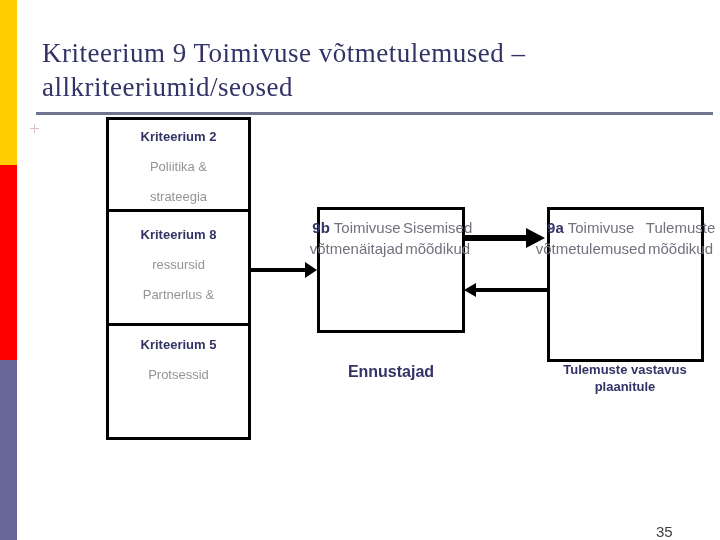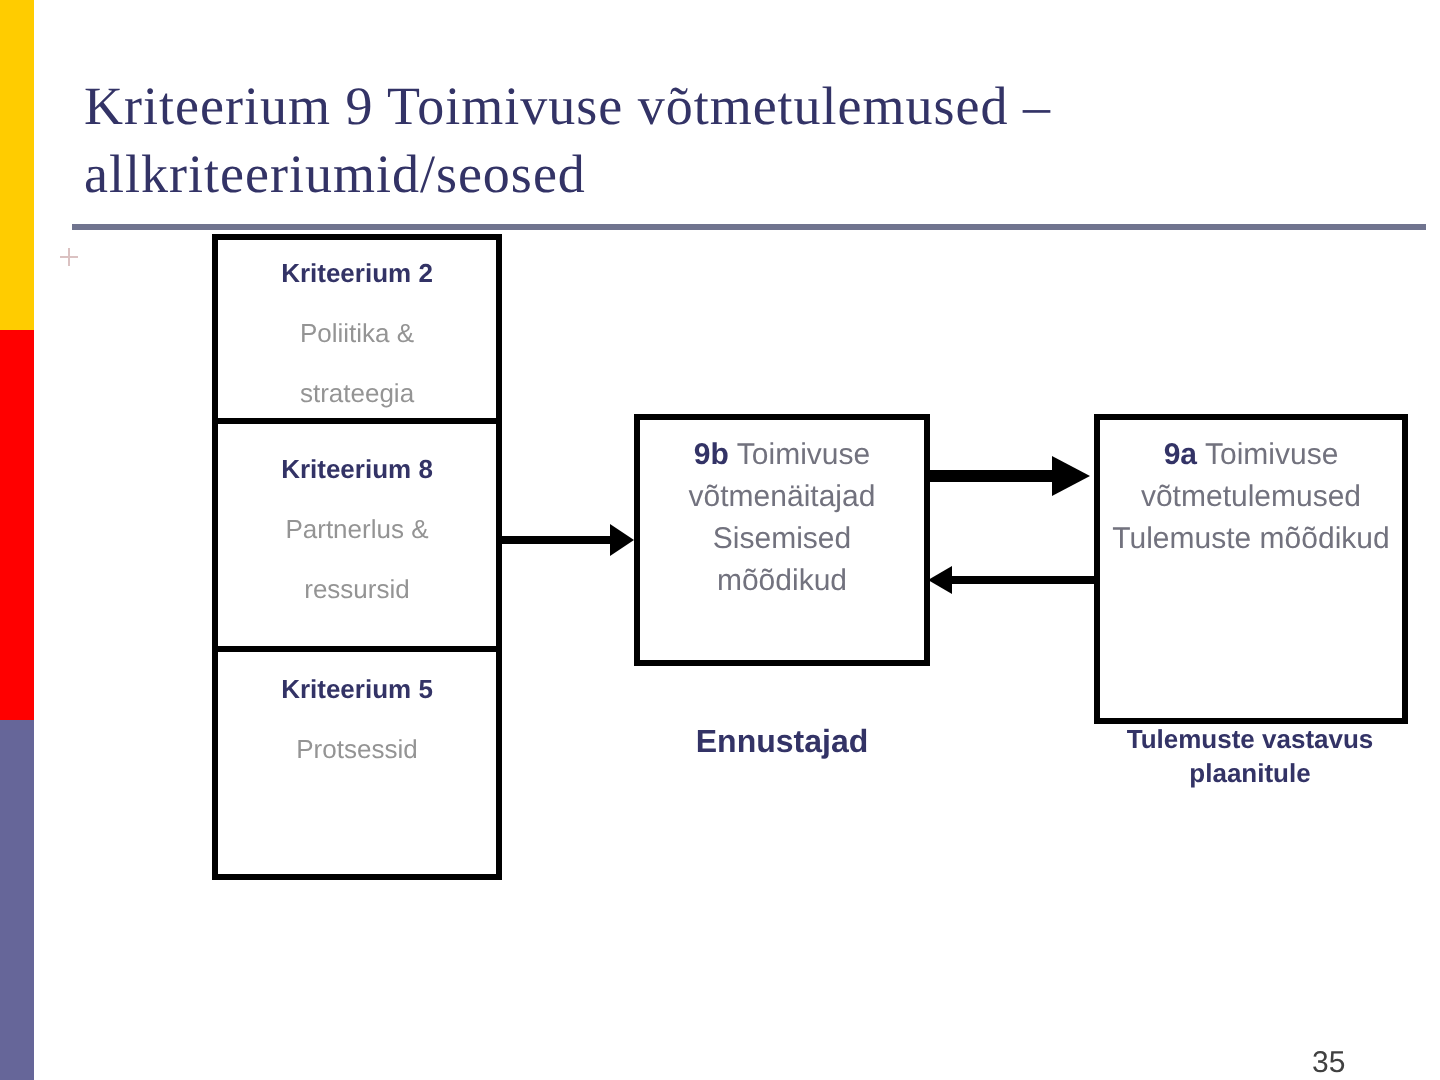--- a/index.html
+++ b/index.html
@@ -30,21 +30,21 @@
   .dbox{position:absolute;border:3px solid #000;background:#fff;box-sizing:border-box;text-align:center;}
   .left-box{left:106px;width:145px;font-size:13px;line-height:30px;}
   .lb-a{top:117px;height:95px;padding-top:2px;}
   .lb-b{top:209px;height:117px;padding-top:8px;}
   .lb-c{top:323px;height:117px;padding-top:4px;}
   .lb-head{font-weight:bold;color:#333366;}
   .lb-sub{color:#949494;}
 
   .mid-box{left:317px;top:207px;width:148px;height:126px;}
   .right-box{left:547px;top:207px;width:157px;height:155px;}
-  .kbox{display:flex;flex-direction:column;justify-content:flex-start;
+  .kbox{display:flex;justify-content:center;
         padding:7px 2px 8px;font-size:15px;line-height:21px;}
   .k-code{font-weight:bold;color:#333366;margin-right:4px;}
   .k-label{color:#72727E;}
   .k-sub{color:#72727E;}
 
   
   .cline{position:absolute;background:#000;}
   .ahead{position:absolute;width:0;height:0;}
   .c1-line{left:249px;top:268px;width:58px;height:4px;}
   .c1-head{left:305px;top:262px;border-top:8px solid transparent;border-bottom:8px solid transparent;border-left:12px solid #000;}
@@ -76,22 +76,22 @@
   <div class="title-rule"></div>
   <div class="ph-mark"></div>
 
   <div class="dbox left-box lb-a">
     <div class="lb-head">Kriteerium 2</div>
     <div class="lb-sub">Poliitika &amp;</div>
     <div class="lb-sub">strateegia</div>
   </div>
   <div class="dbox left-box lb-b">
     <div class="lb-head">Kriteerium 8</div>
+    <div class="lb-sub">ressursid</div>
     <div class="lb-sub">Partnerlus &amp;</div>
-    <div class="lb-sub">ressursid</div>
   </div>
   <div class="dbox left-box lb-c">
     <div class="lb-head">Kriteerium 5</div>
     <div class="lb-sub">Protsessid</div>
   </div>
 
   <div class="dbox mid-box kbox">
     <div>
       <span class="k-code">9b</span><span class="k-label">Toimivuse võtmenäitajad</span>
     </div>

